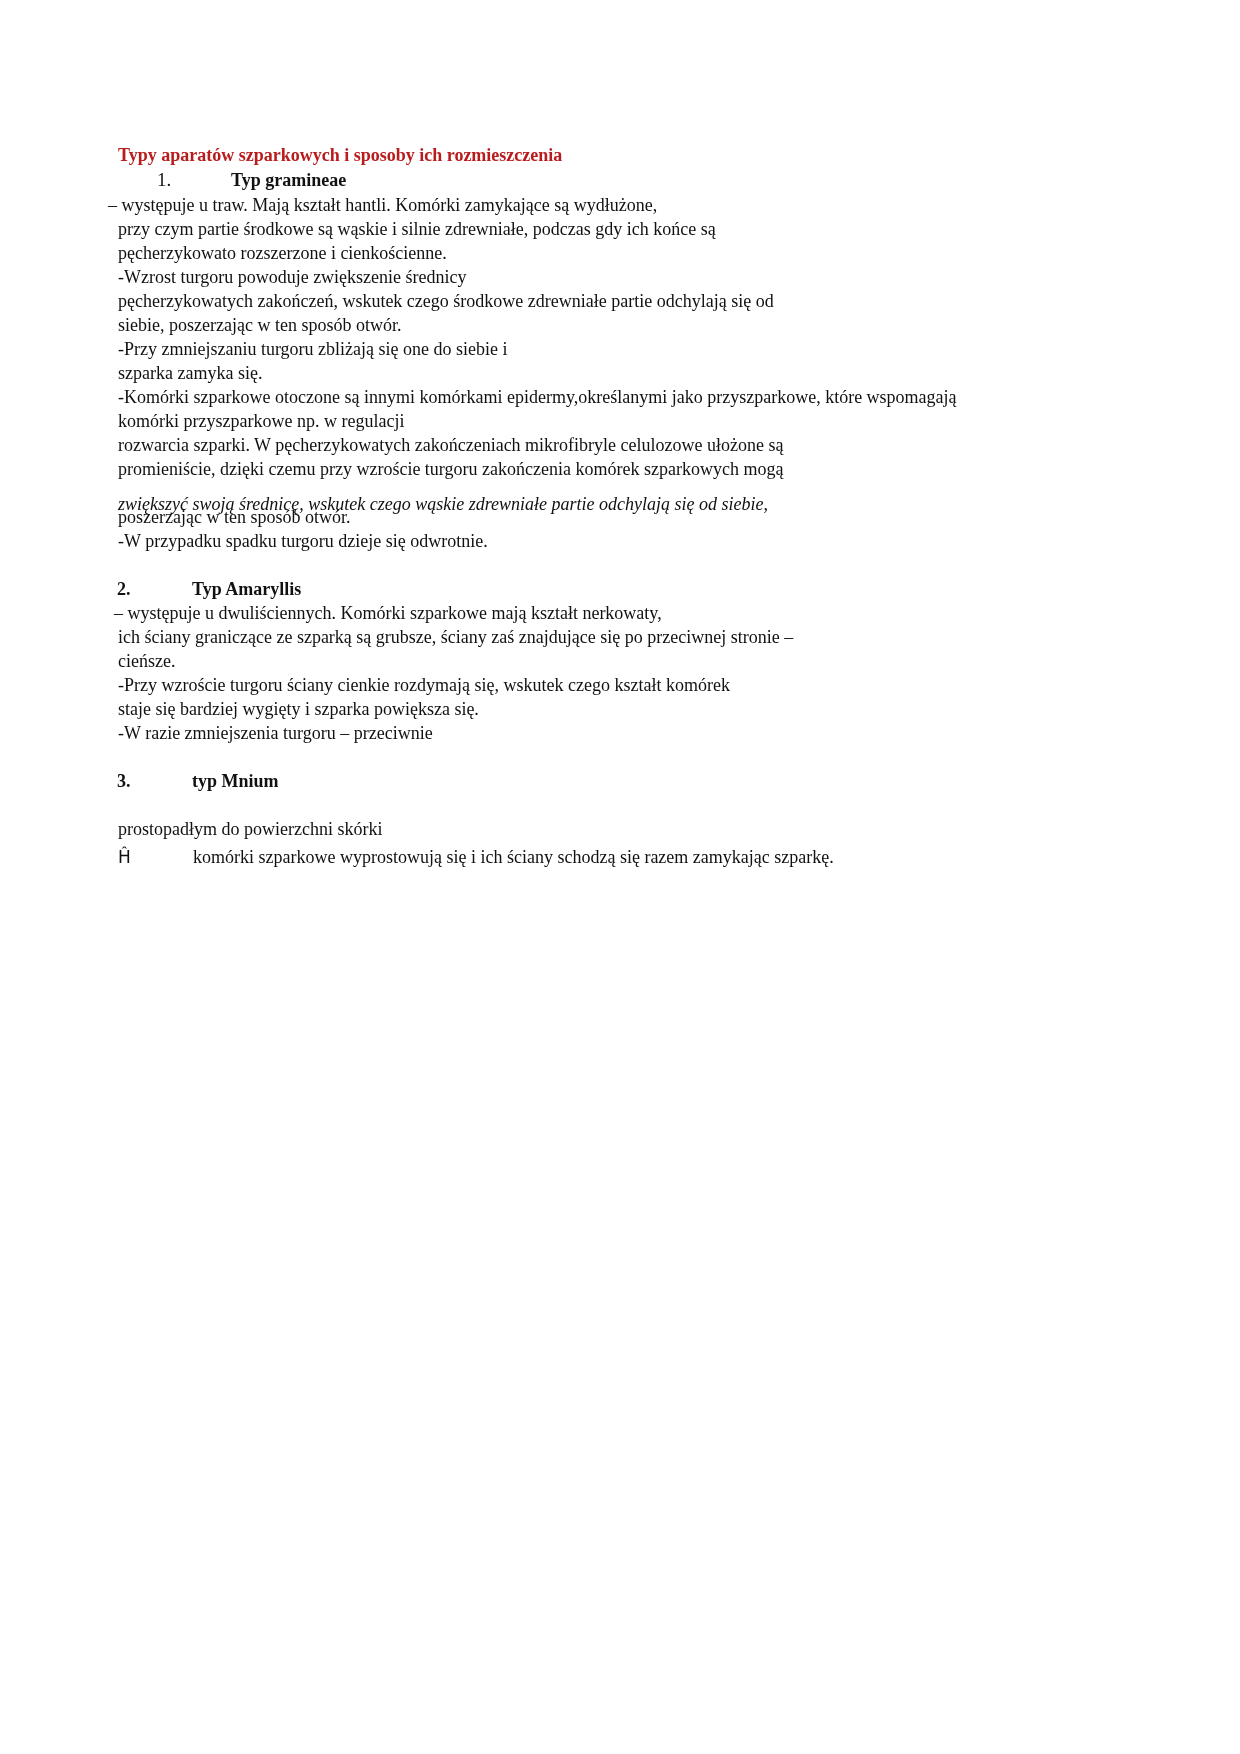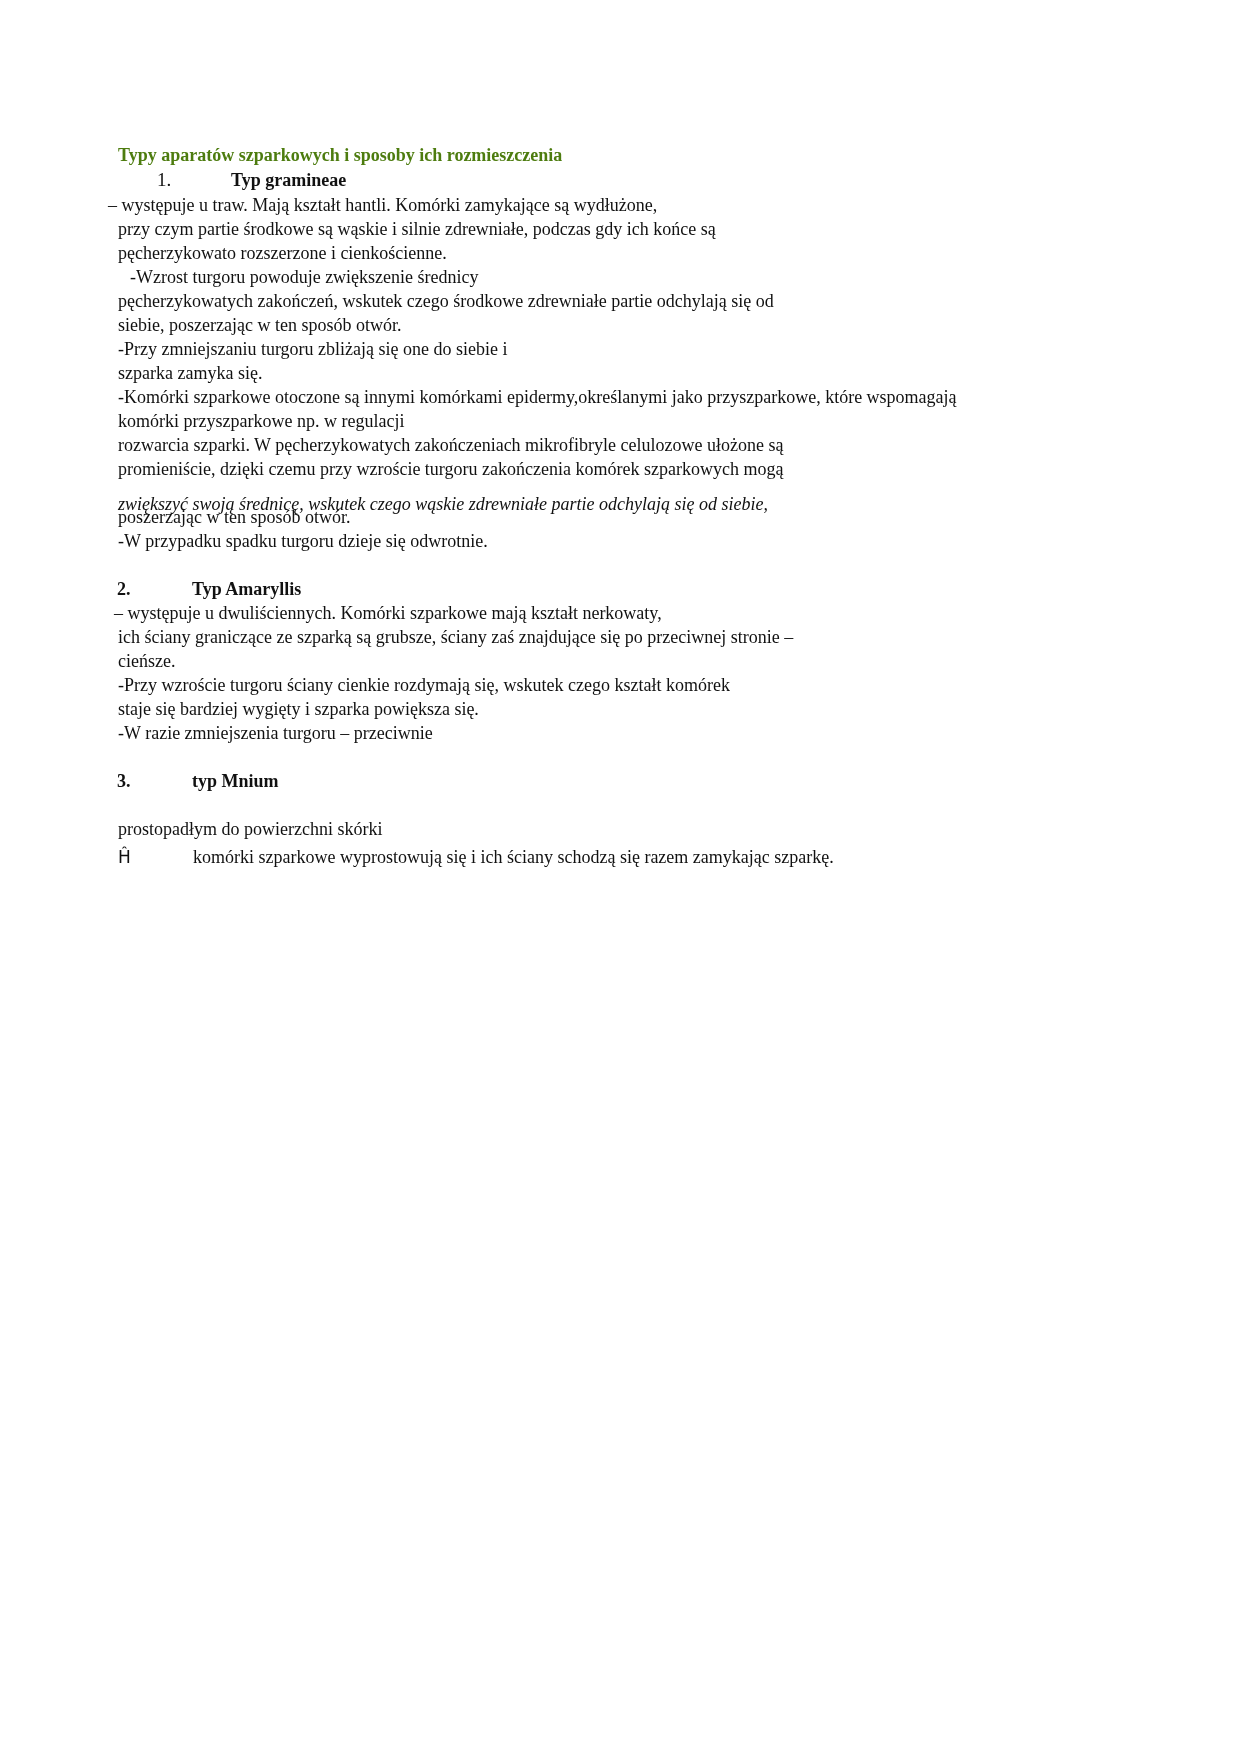--- a/index.html
+++ b/index.html
@@ -63,29 +63,29 @@
       font-size: 18px;
       line-height: 24px;
       white-space: nowrap;
     }
   </style>
 </head>
 <body>
 
 <div class="page">
 
-  <div class="line title" style="top: 143px; color: #4d7c0f;">Typy aparatów szparkowych i sposoby ich rozmieszczenia</div>
+  <div class="line title" style="top: 143px; color: #b91c1c;">Typy aparatów szparkowych i sposoby ich rozmieszczenia</div>
 
   <div class="heading-num plain" style="left:157px; top:168px;">1.</div>
   <div class="heading-text" style="left:231px; top:168px;">Typ gramineae</div>
 
   <div class="line" style="top:193px; left:108px;"> – występuje u traw. Mają kształt hantli. Komórki zamykające są wydłużone,</div>
   <div class="line" style="top:217px;">przy czym partie środkowe są wąskie i silnie zdrewniałe, podczas gdy ich końce są</div>
   <div class="line" style="top:241px;">pęcherzykowato rozszerzone i cienkościenne.</div>
-  <div class="line" style="top:265px;margin-left:12px;">-Wzrost turgoru powoduje zwiększenie średnicy</div>
+  <div class="line" style="top:265px;">-Wzrost turgoru powoduje zwiększenie średnicy</div>
   <div class="line" style="top:289px;">pęcherzykowatych zakończeń, wskutek czego środkowe zdrewniałe partie odchylają się od</div>
   <div class="line" style="top:313px;">siebie, poszerzając w ten sposób otwór.</div>
   <div class="line" style="top:337px;">-Przy zmniejszaniu turgoru zbliżają się one do siebie i</div>
   <div class="line" style="top:361px;">szparka zamyka się.</div>
   <div class="line" style="top:385px;">-Komórki szparkowe otoczone są innymi komórkami epidermy,określanymi jako przyszparkowe, które wspomagają</div>
   <div class="line" style="top:409px;">komórki przyszparkowe np. w regulacji</div>
   <div class="line" style="top:457px;">promieniście, dzięki czemu przy wzroście turgoru zakończenia komórek szparkowych mogą</div>
   <div class="line" style="top:433px;">rozwarcia szparki. W pęcherzykowatych zakończeniach mikrofibryle celulozowe ułożone są</div>
   <div class="line" style="top:492px;font-style:italic;">zwiększyć swoją średnicę, wskutek czego wąskie zdrewniałe partie odchylają się od siebie,</div>
   <div class="line" style="top:505px;">poszerzając w ten sposób otwór.</div>

